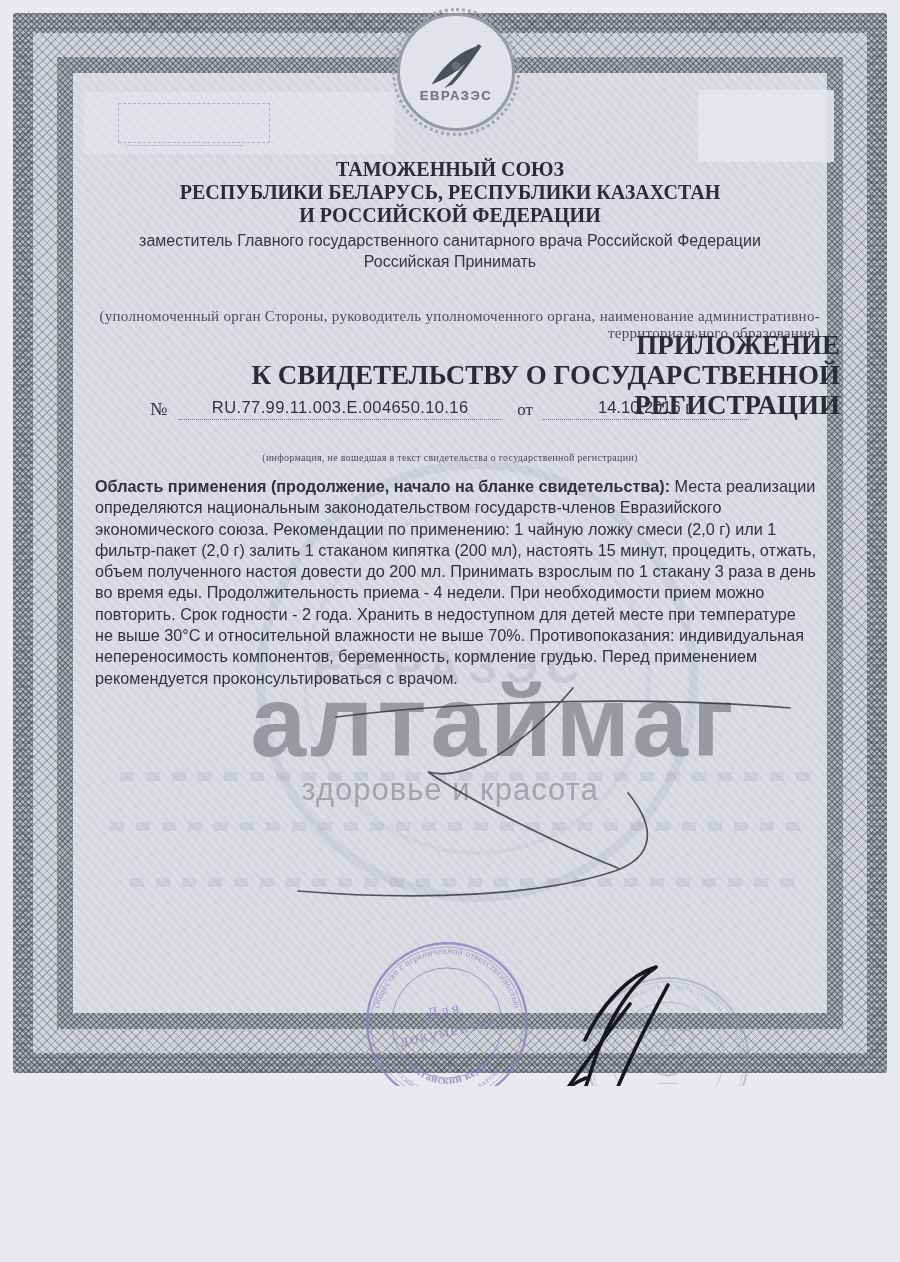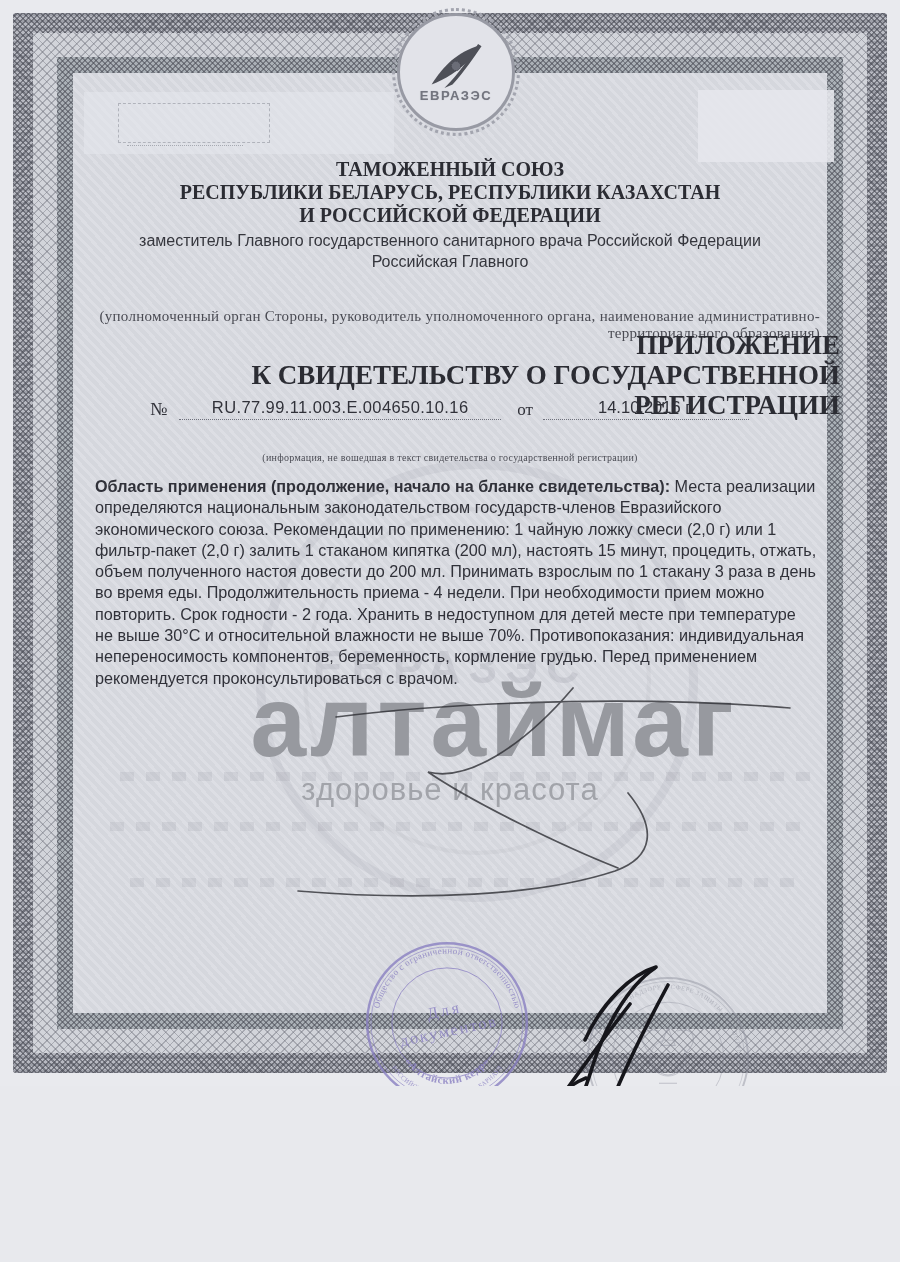--- a/index.html
+++ b/index.html
@@ -117,21 +117,21 @@
     <div class="logo-label">ЕВРАЗЭС</div>
   </div>
 
   <div class="hdr hdr-serif">
     <div>ТАМОЖЕННЫЙ СОЮЗ</div>
     <div>РЕСПУБЛИКИ БЕЛАРУСЬ, РЕСПУБЛИКИ КАЗАХСТАН</div>
     <div>И РОССИЙСКОЙ ФЕДЕРАЦИИ</div>
   </div>
   <div class="hdr hdr-sans">
     <div>заместитель Главного государственного санитарного врача Российской Федерации</div>
-    <div>Российская Главного</div>
+    <div>Российская Принимать</div>
   </div>
   <div class="auth-note">(уполномоченный орган Стороны, руководитель уполномоченного органа, наименование административно-территориального образования)</div>
 
   <div class="big-title">
     <div>ПРИЛОЖЕНИЕ</div>
     <div>К СВИДЕТЕЛЬСТВУ О ГОСУДАРСТВЕННОЙ РЕГИСТРАЦИИ</div>
   </div>
 
   <div class="reg-row">
     <span class="reg-no">№</span>

